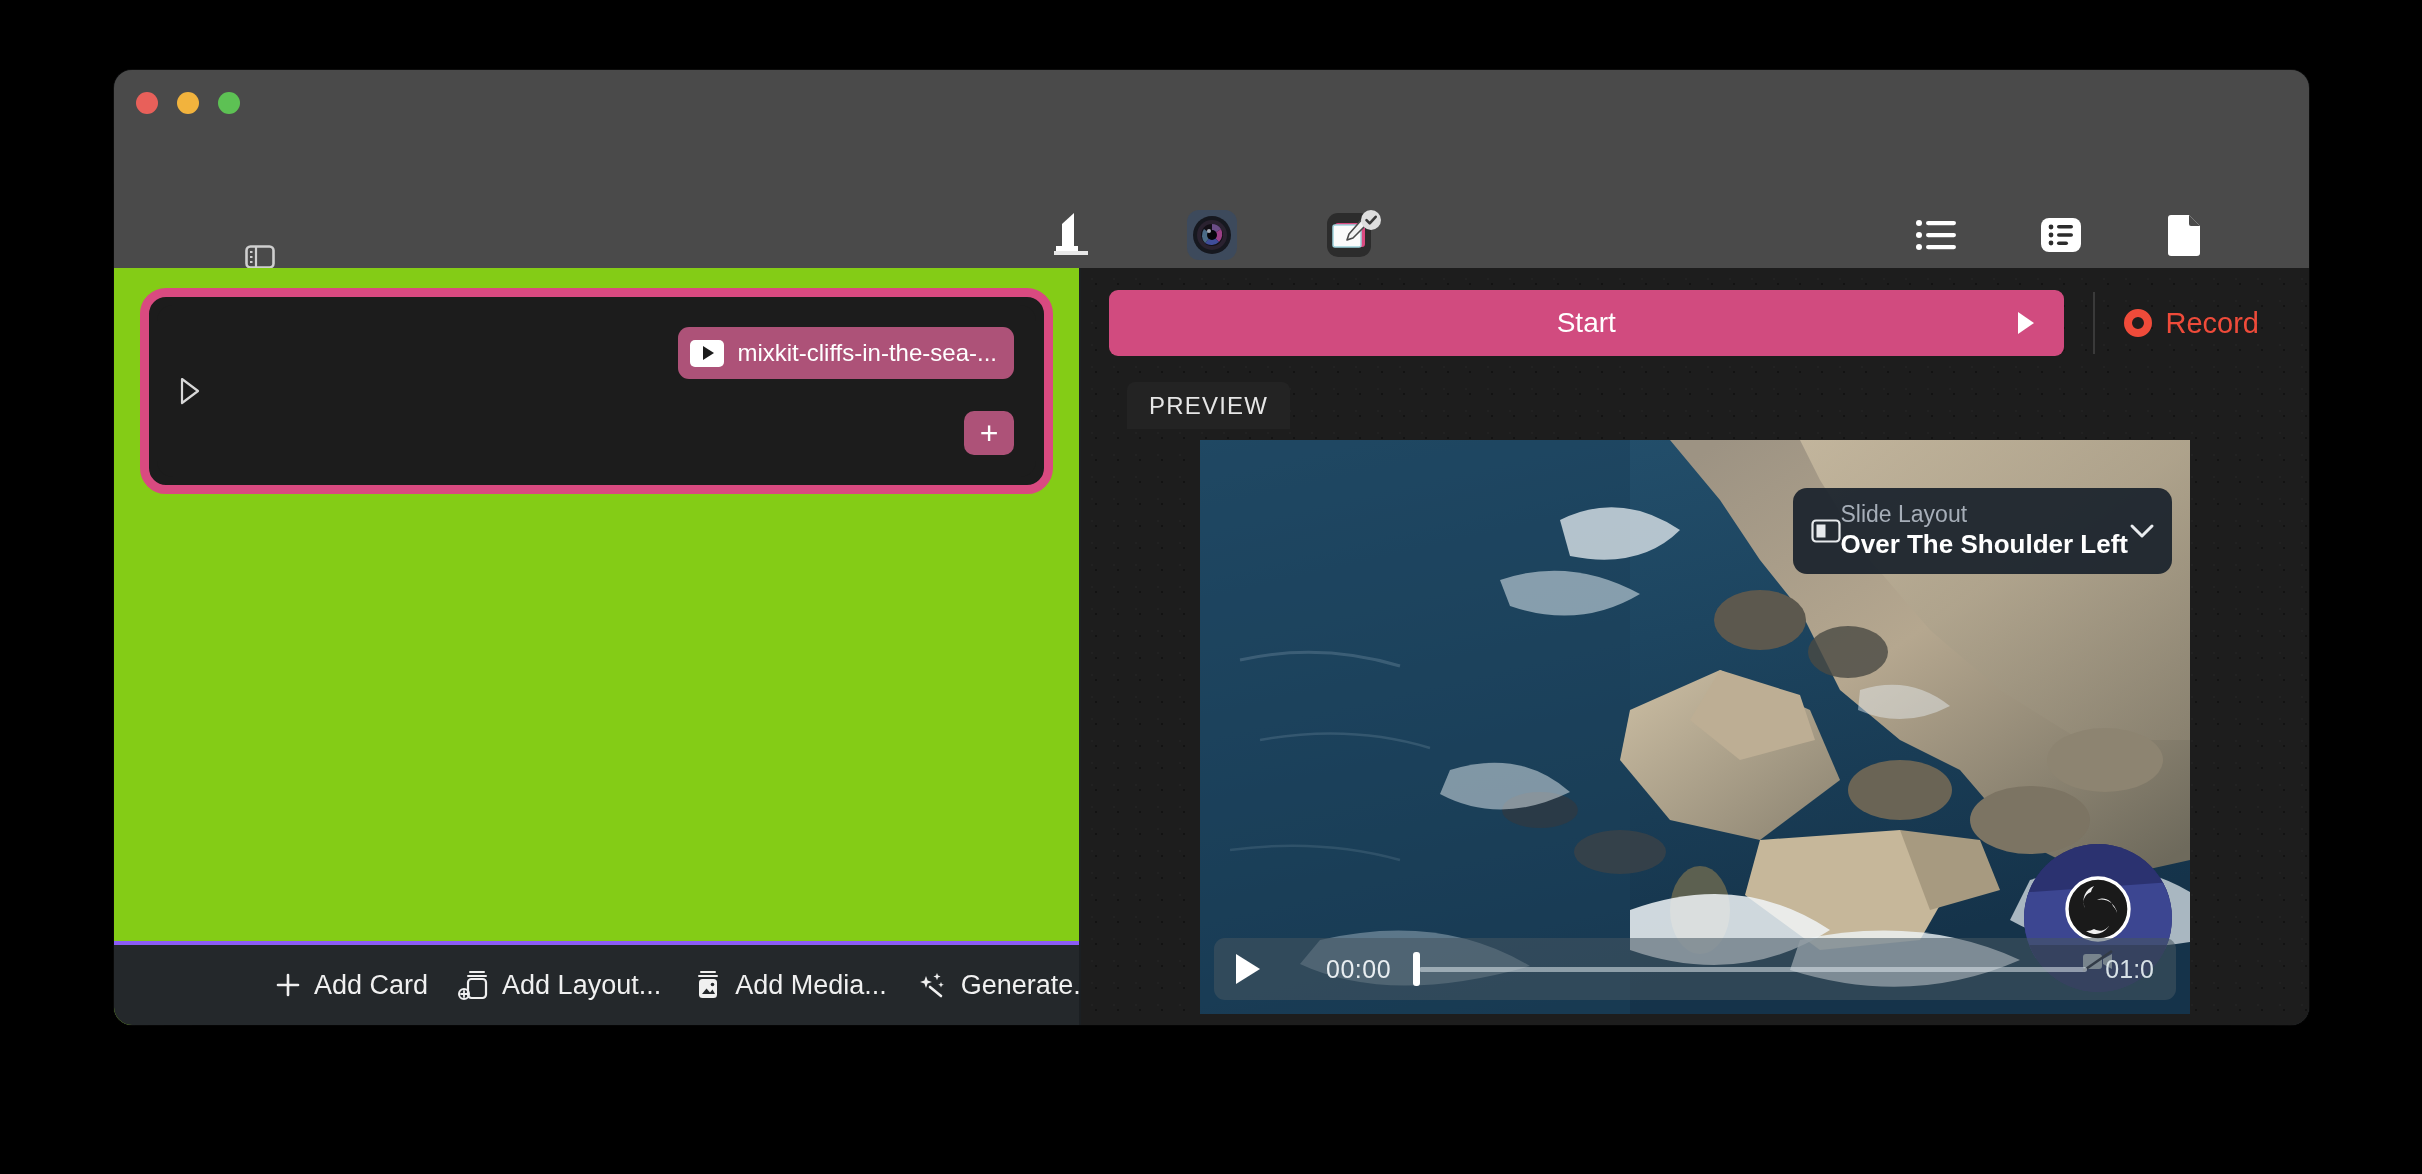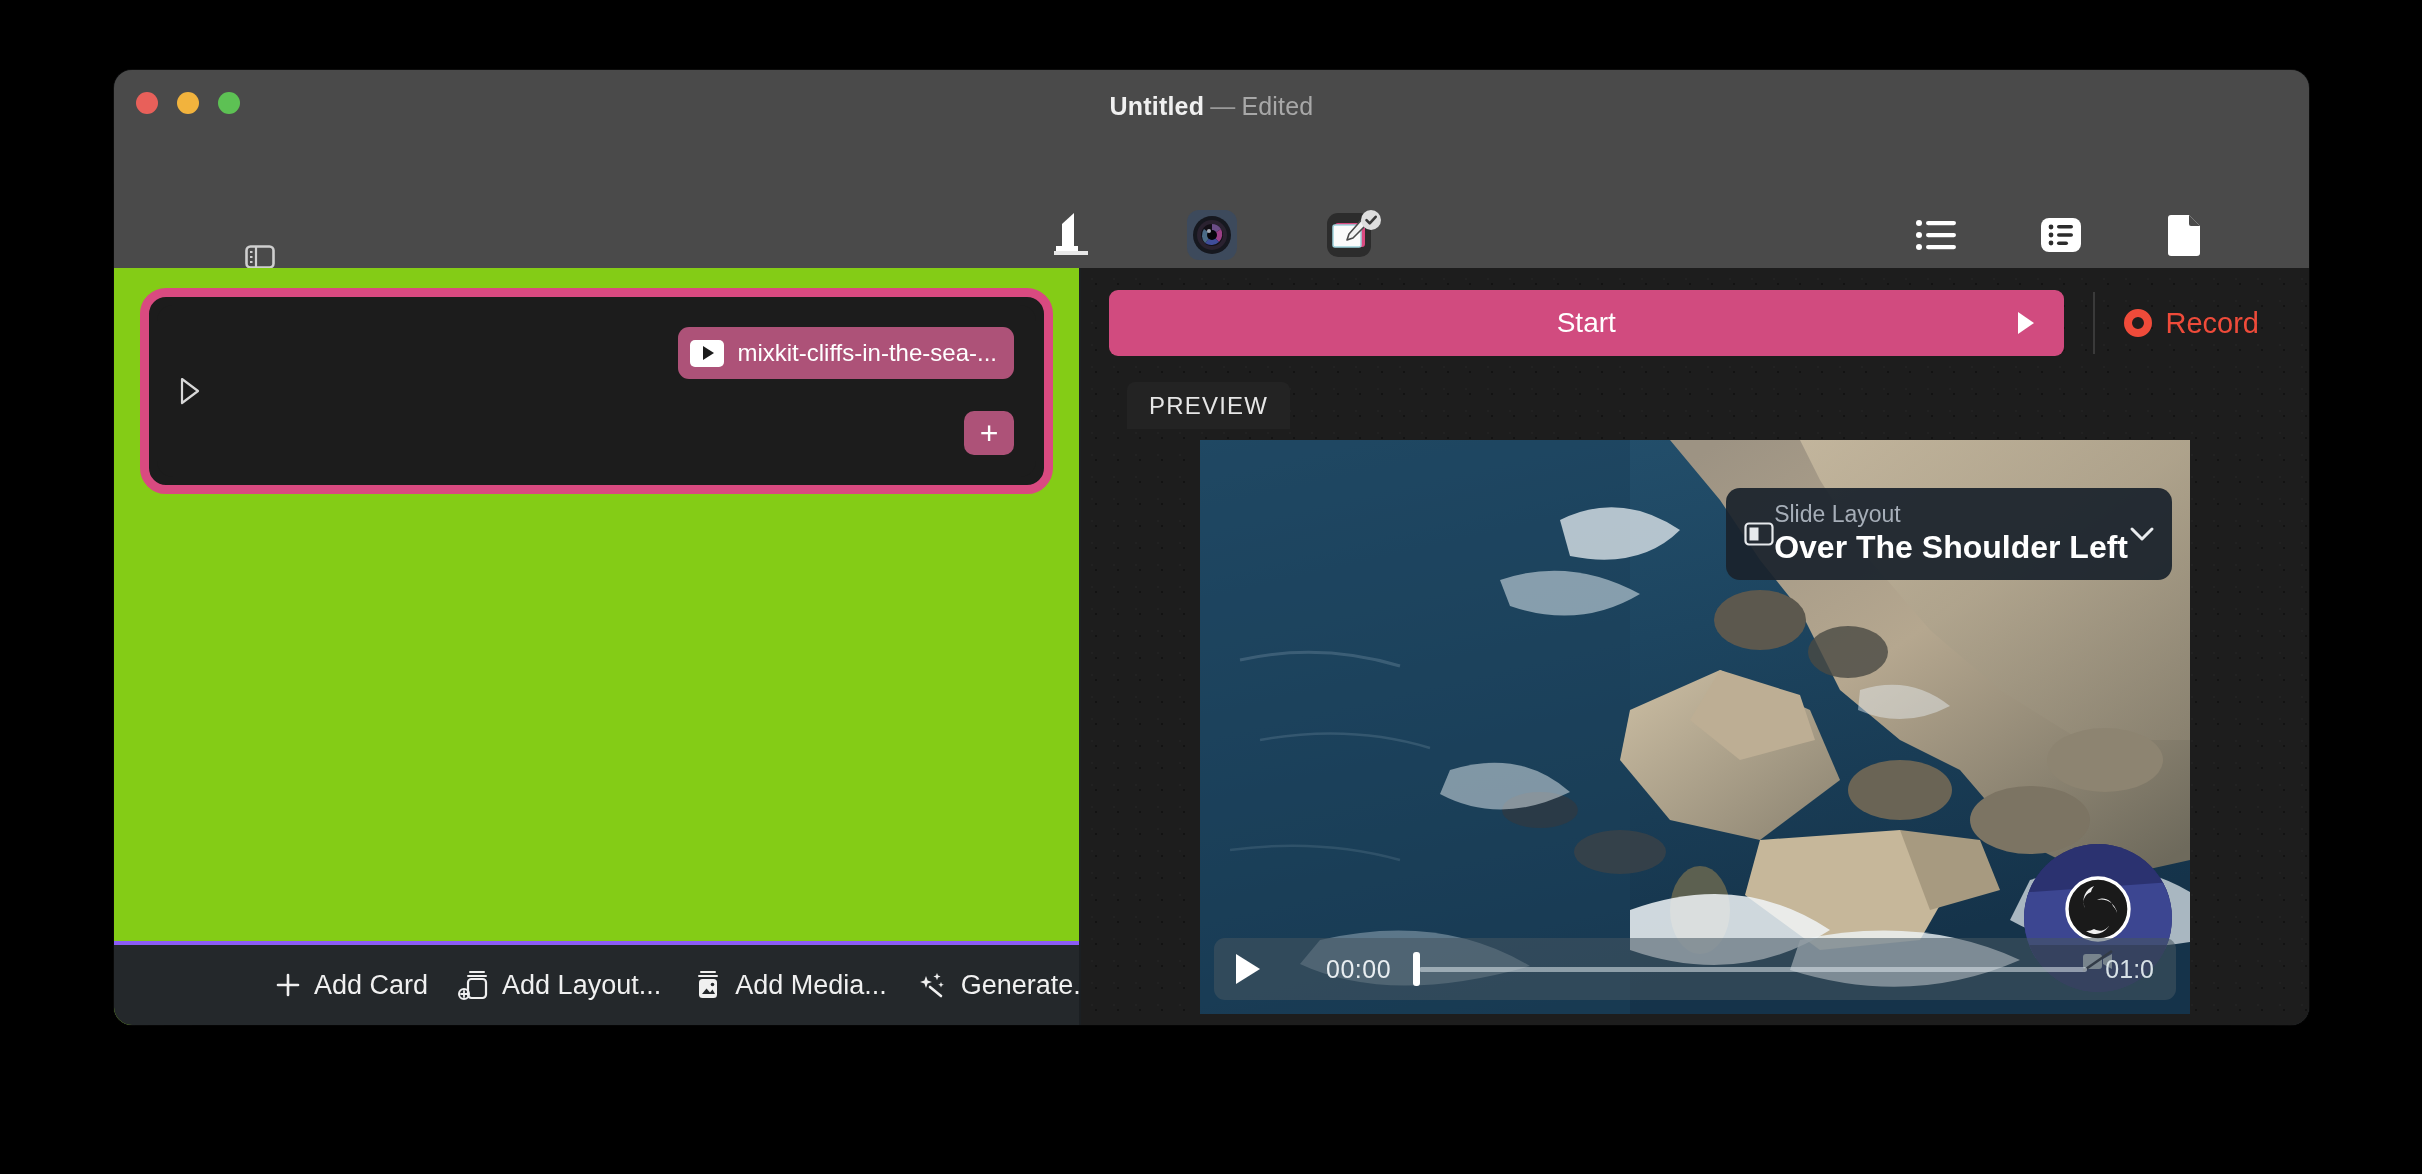--- a/index.html
+++ b/index.html
@@ -304,21 +304,21 @@
     right: 18px; top: 48px;
     background: rgba(26,34,44,0.93);
     border-radius: 14px;
     padding: 13px 16px 14px 18px;
     display: flex;
     align-items: center;
     cursor: pointer;
   }
   #slide-layout .sl-text { display: flex; flex-direction: column; gap: 1px; }
   #slide-layout .sl-title { font-size: 23px; color: #a6aeb8; }
-  #slide-layout .sl-value { font-size: 32px; color: #ffffff; font-weight: bold; white-space: nowrap; }
+  #slide-layout .sl-value { font-size: 26px; color: #ffffff; font-weight: bold; white-space: nowrap; }
 
   
   #webcam-bubble {
     position: absolute;
     right: 18px; bottom: 22px;
     width: 148px; height: 148px;
     border-radius: 50%;
     overflow: hidden;
     background: #2a2f6b;
   }
@@ -395,23 +395,20 @@
 <div id="window">
 
   <div id="titlebar">
 
     <div id="traffic">
       <span class="light red"></span>
       <span class="light yellow"></span>
       <span class="light green"></span>
     </div>
 
-    <div id="doc-title">
-      <span>Untitled</span><span class="dash">—</span><span class="edited">Edited</span>
-    </div>
 
     <div id="sidebar-toggle">
       <span class="svgwrap">
         <svg width="30" height="24" viewBox="0 0 30 24">
           <rect x="1.5" y="1.5" width="27" height="21" rx="4" fill="none" stroke="#cfcfcf" stroke-width="2.6"></rect>
           <line x1="11" y1="1.5" x2="11" y2="22.5" stroke="#cfcfcf" stroke-width="2.2"></line>
           <line x1="5" y1="7" x2="7.5" y2="7" stroke="#cfcfcf" stroke-width="2"></line>
           <line x1="5" y1="12" x2="7.5" y2="12" stroke="#cfcfcf" stroke-width="2"></line>
           <line x1="5" y1="17" x2="7.5" y2="17" stroke="#cfcfcf" stroke-width="2"></line>
         </svg>

